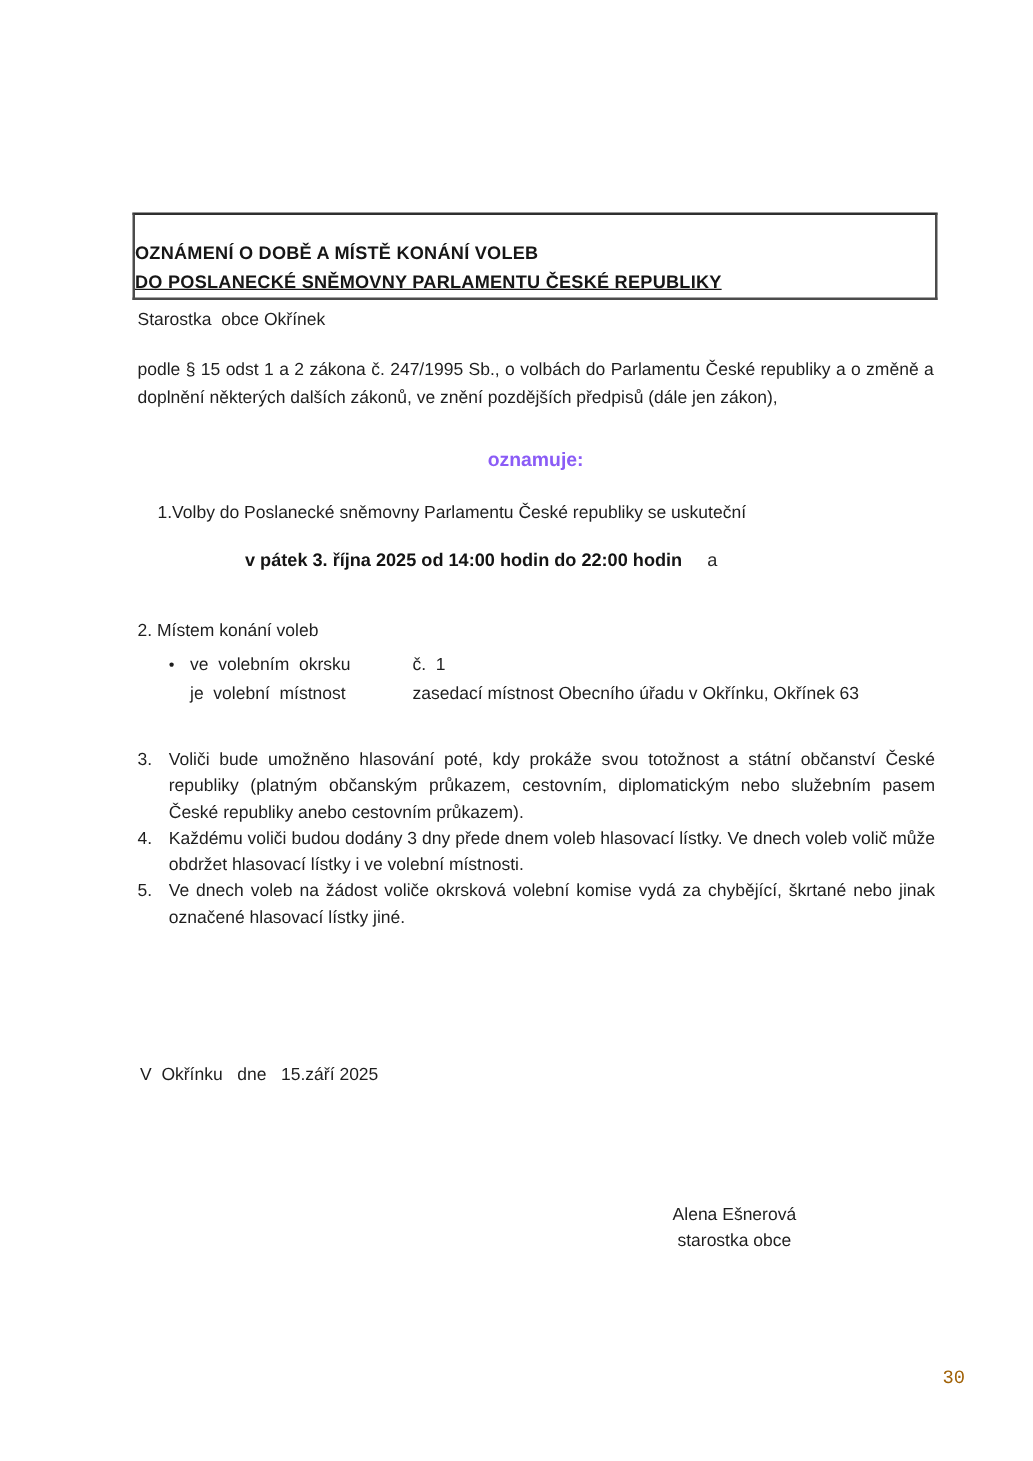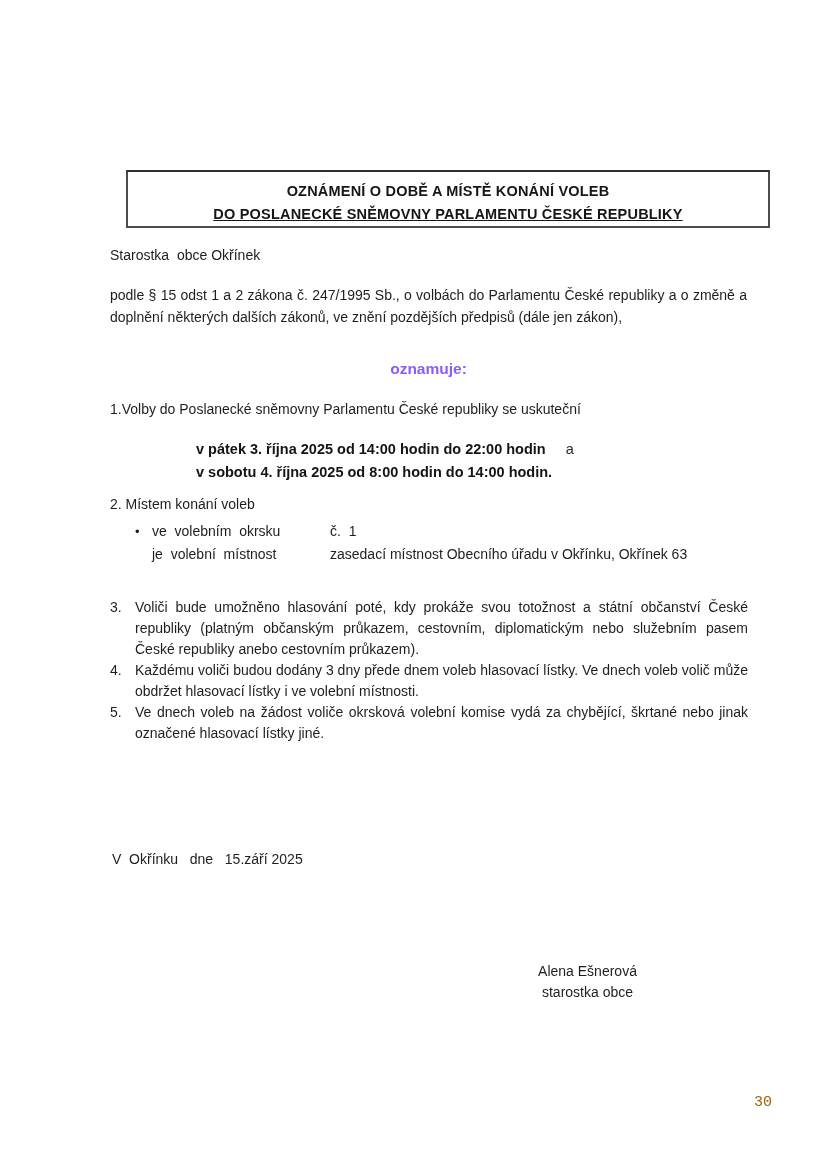--- a/index.html
+++ b/index.html
@@ -11,23 +11,21 @@
     position: relative;
     overflow: hidden;
   }
   .pre { white-space: pre-wrap; }
 
   .title-box {
     position: absolute; left: 106px; top: 170px;
     width: 640px; height: 46px;
     border: 2px solid #4c4c4c;
     border-top-color: #2f2f2f;
-    text-align: center;
-    padding-top: 8px;
-    margin-left: 20px;
+    padding-top: 20px;
   }
   .title-line {
     font-weight: bold;
     font-size: 14.5px;
     line-height: 23px;
     letter-spacing: 0.2px;
     color: #161616;
   }
   .title-line.underlined { text-decoration: underline; }
 
@@ -46,21 +44,21 @@
 
   .announce {
     position: absolute; left: 110px; top: 360px;
     width: 637px;
     text-align: center;
     font-weight: bold; font-size: 15.5px;
     color: #8b5cf6;
   }
 
   .item1 {
-    position: absolute; left: 110px; top: 401px;
+    position: absolute; left: 126px; top: 401px;
     font-size: 14px;
   }
 
   .dates {
     position: absolute; left: 196px; top: 438px;
     font-size: 14.5px; line-height: 23px;
     color: #141414;
   }
   .dates .bold, .date-line.bold { font-weight: bold; }
   .dates .suffix { font-weight: normal; margin-left: 20px; color: #2a2a2a; }
@@ -121,21 +119,20 @@
   <div class="legal">podle § 15 odst 1 a 2 zákona č. 247/1995 Sb., o volbách do Parlamentu České republiky a o změně a doplnění některých dalších zákonů, ve znění pozdějších předpisů (dále jen zákon),</div>
 
   <div class="announce">oznamuje:</div>
 
   <div class="item1">1.Volby do Poslanecké sněmovny Parlamentu České republiky se uskuteční</div>
 
   <div class="dates">
     <div class="date-line">
       <span class="bold">v pátek 3. října 2025 od 14:00 hodin do 22:00 hodin</span><span class="suffix">a</span>
     </div>
-    <div class="date-line bold">v sobotu 4. října 2025 od 8:00 hodin do 14:00 hodin.</div>
   </div>
 
   <div class="item2-heading">2. Místem konání voleb</div>
 
   <div class="item2-rows">
     <div class="item2-row">
       <span class="bullet">•</span>
       <span class="label pre">ve  volebním  okrsku</span>
       <span class="value pre">č.  1</span>
     </div>

